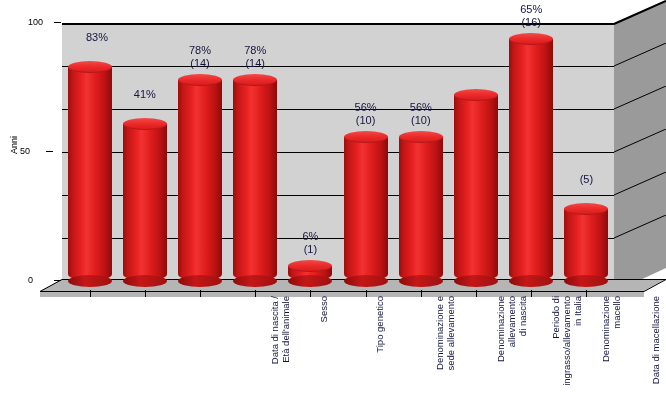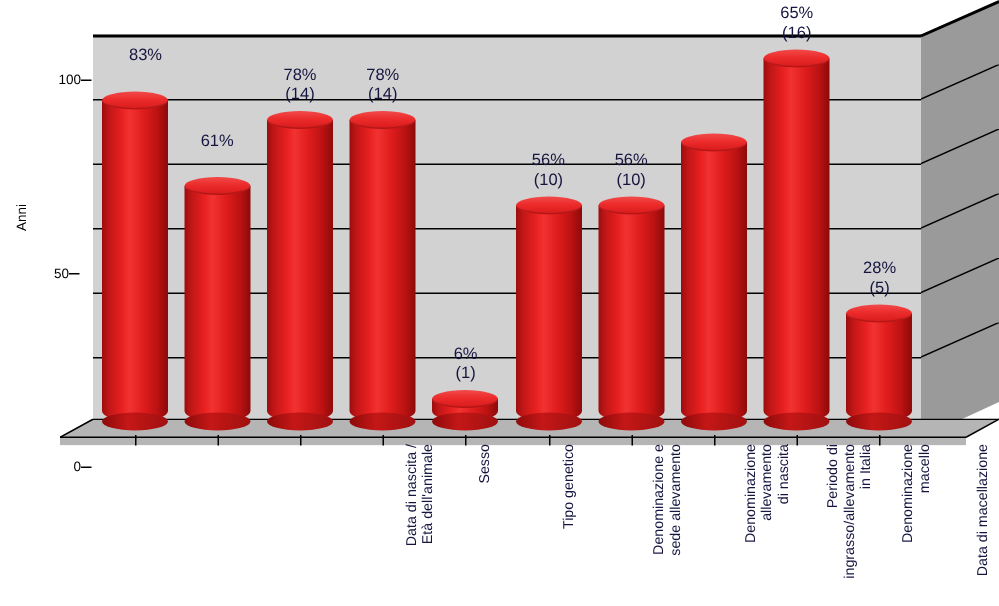--- a/index.html
+++ b/index.html
@@ -23,23 +23,21 @@
     transform:rotate(-90deg);
     transform-origin:50% 50%;
     white-space:nowrap;
   }
 
   
   .ytick{
     position:absolute;
     font-size:9px;
     color:#000;
-    text-align:right;
     width:26px;
-    margin-top:31px;
   }
   .ytick .dash{
     position:absolute;
     right:-7px; top:50%;
     width:7px;height:1px;
     background:#000;
   }
 
   
   
@@ -255,21 +253,21 @@
     <line x1="22" y1="0.5" x2="626" y2="0.5" stroke="#000" stroke-width="1"></line>
     <line x1="604" y1="12.5" x2="626" y2="0.5" stroke="#000" stroke-width="1"></line>
     <line x1="0" y1="12.5" x2="604" y2="12.5" stroke="#000" stroke-width="1"></line>
   </svg>
 
   <div id="vlabels">
       <div class="vlabel" style="left: 52px; top: 30.9px;">
         <div>83%</div>
       </div>
       <div class="vlabel" style="left: 99.8px; top: 87.6px;">
-        <div>61%</div>
+        <div>41%</div>
       </div>
       <div class="vlabel" style="left: 155px; top: 43.8px;">
         <div>78%</div>
         <div>(14)</div>
       </div>
       <div class="vlabel" style="left: 210.2px; top: 43.8px;">
         <div>78%</div>
         <div>(14)</div>
       </div>
       <div class="vlabel" style="left: 265.4px; top: 229.5px;">
@@ -284,21 +282,20 @@
         <div>56%</div>
         <div>(10)</div>
       </div>
       <div class="vlabel" style="left: 431px; top: 59.2px;">
       </div>
       <div class="vlabel" style="left: 486.2px; top: 2.5px;">
         <div>65%</div>
         <div>(16)</div>
       </div>
       <div class="vlabel" style="left: 541.4px; top: 172.8px;">
-        <div>28%</div>
         <div>(5)</div>
       </div>
     </div>
 
   <div id="yticks">
       <div class="ytick" style="left: 28px; top: 17px;">100<span class="dash"></span></div>
       <div class="ytick" style="left: 20px; top: 146px;">50<span class="dash"></span></div>
       <div class="ytick" style="left: 28px; top: 275px;">0<span class="dash"></span></div>
     </div>
 

